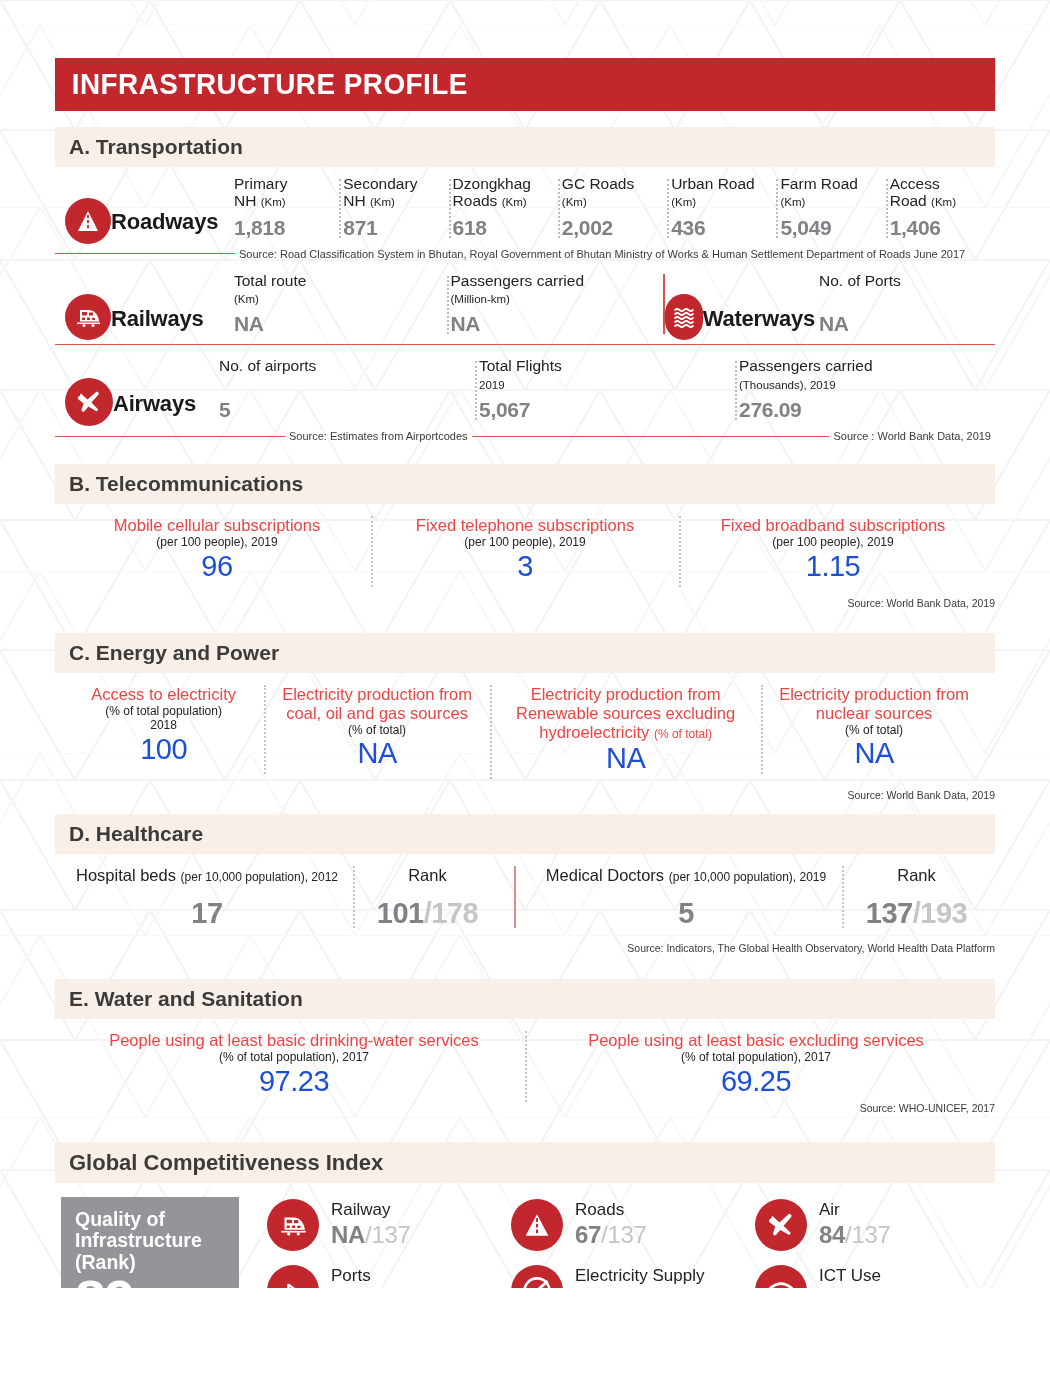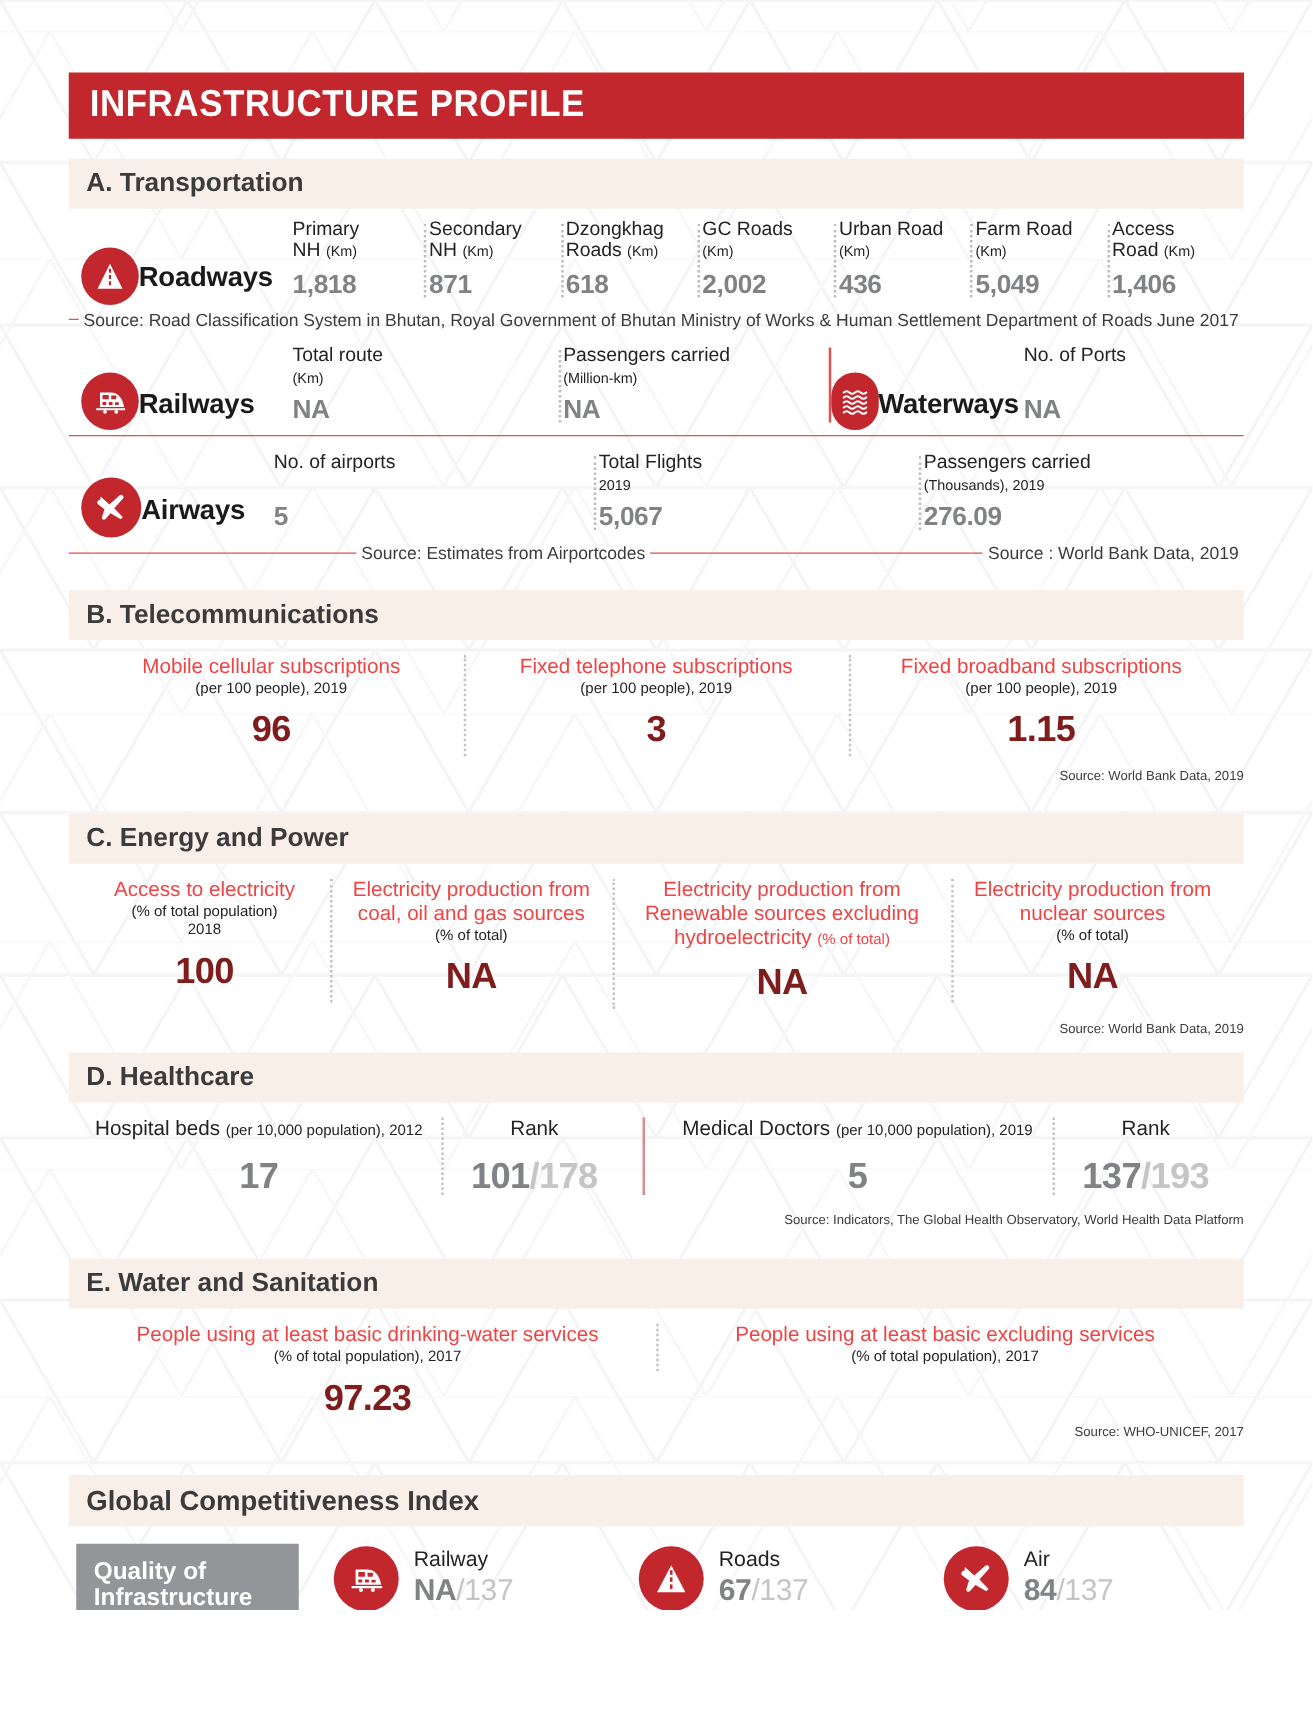--- a/index.html
+++ b/index.html
@@ -123,21 +123,21 @@
     display: flex;
     align-items: center;
     margin-top: 4px;
   }
   .src-row .rule {
     flex: 1 1 auto;
     height: 0;
     border-top: 1.6px solid #d9534f;
   }
   .src-row .txt {
-    font-size: 14px;
+    font-size: 11px;
     color: #3b3b3b;
     padding: 0 4px;
     white-space: nowrap;
   }
   .src-plain {
     font-size: 10.5px;
     color: #3b3b3b;
     text-align: right;
     margin-top: 6px;
   }
@@ -170,23 +170,22 @@
     content: "";
     position: absolute;
     left: 0; top: 0; bottom: 4px;
     border-left: 2px dotted #c4c4c4;
   }
   .gcell .lbl { font-size: 16.5px; color: #ef4444; line-height: 1.16; }
   .gcell .sub { font-size: 12px; color: #232323; line-height: 1.2; }
   .gcell .sm  { font-size: 12px; }
   .gcell .val {
     font-size: 29px;
-    font-weight: bold;
-    color: #7f1d1d;
-    margin-top: 10px;
+    font-weight: normal;
+    color: #1d4ed8;
     letter-spacing: -0.5px;
   }
 
   
   .hrow {
     display: flex;
     padding: 12px 6px 0 6px;
     align-items: stretch;
   }
   .hcell { text-align: center; position: relative; padding: 0 10px 10px 10px; }
@@ -519,20 +518,21 @@
 
     <div class="grid">
       <div class="gcell">
         <div class="lbl">People using at least basic drinking-water services</div>
         <div class="sub">(% of total population), 2017</div>
         <div class="val">97.23</div>
       </div>
       <div class="gcell">
         <div class="lbl">People using at least basic excluding services</div>
         <div class="sub">(% of total population), 2017</div>
+        <div class="val">69.25</div>
       </div>
     </div>
     <div class="src-plain" style="margin-top:-4px;">Source: WHO-UNICEF, 2017</div>
 
     <div class="section-head sec-g">Global Competitiveness Index</div>
 
     <div class="gci-wrap">
       <div class="qbox">
         <div class="qt">Quality of Infrastructure (Rank)</div>
         <div class="qv"><span class="big">89</span><span class="den">/137</span></div>

